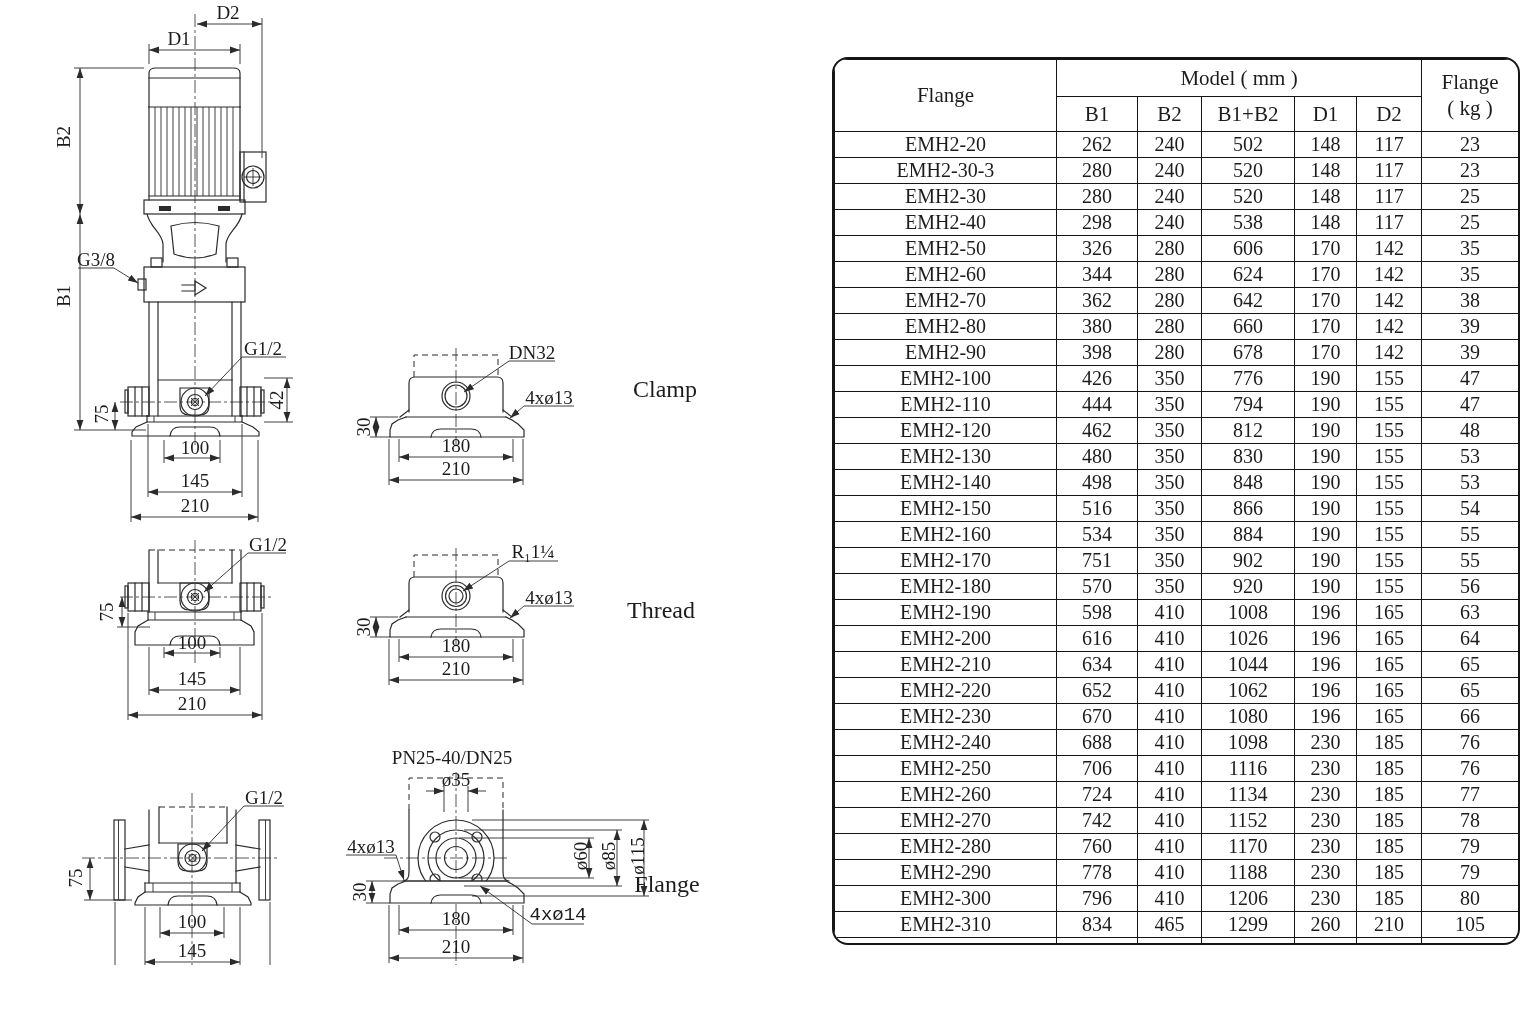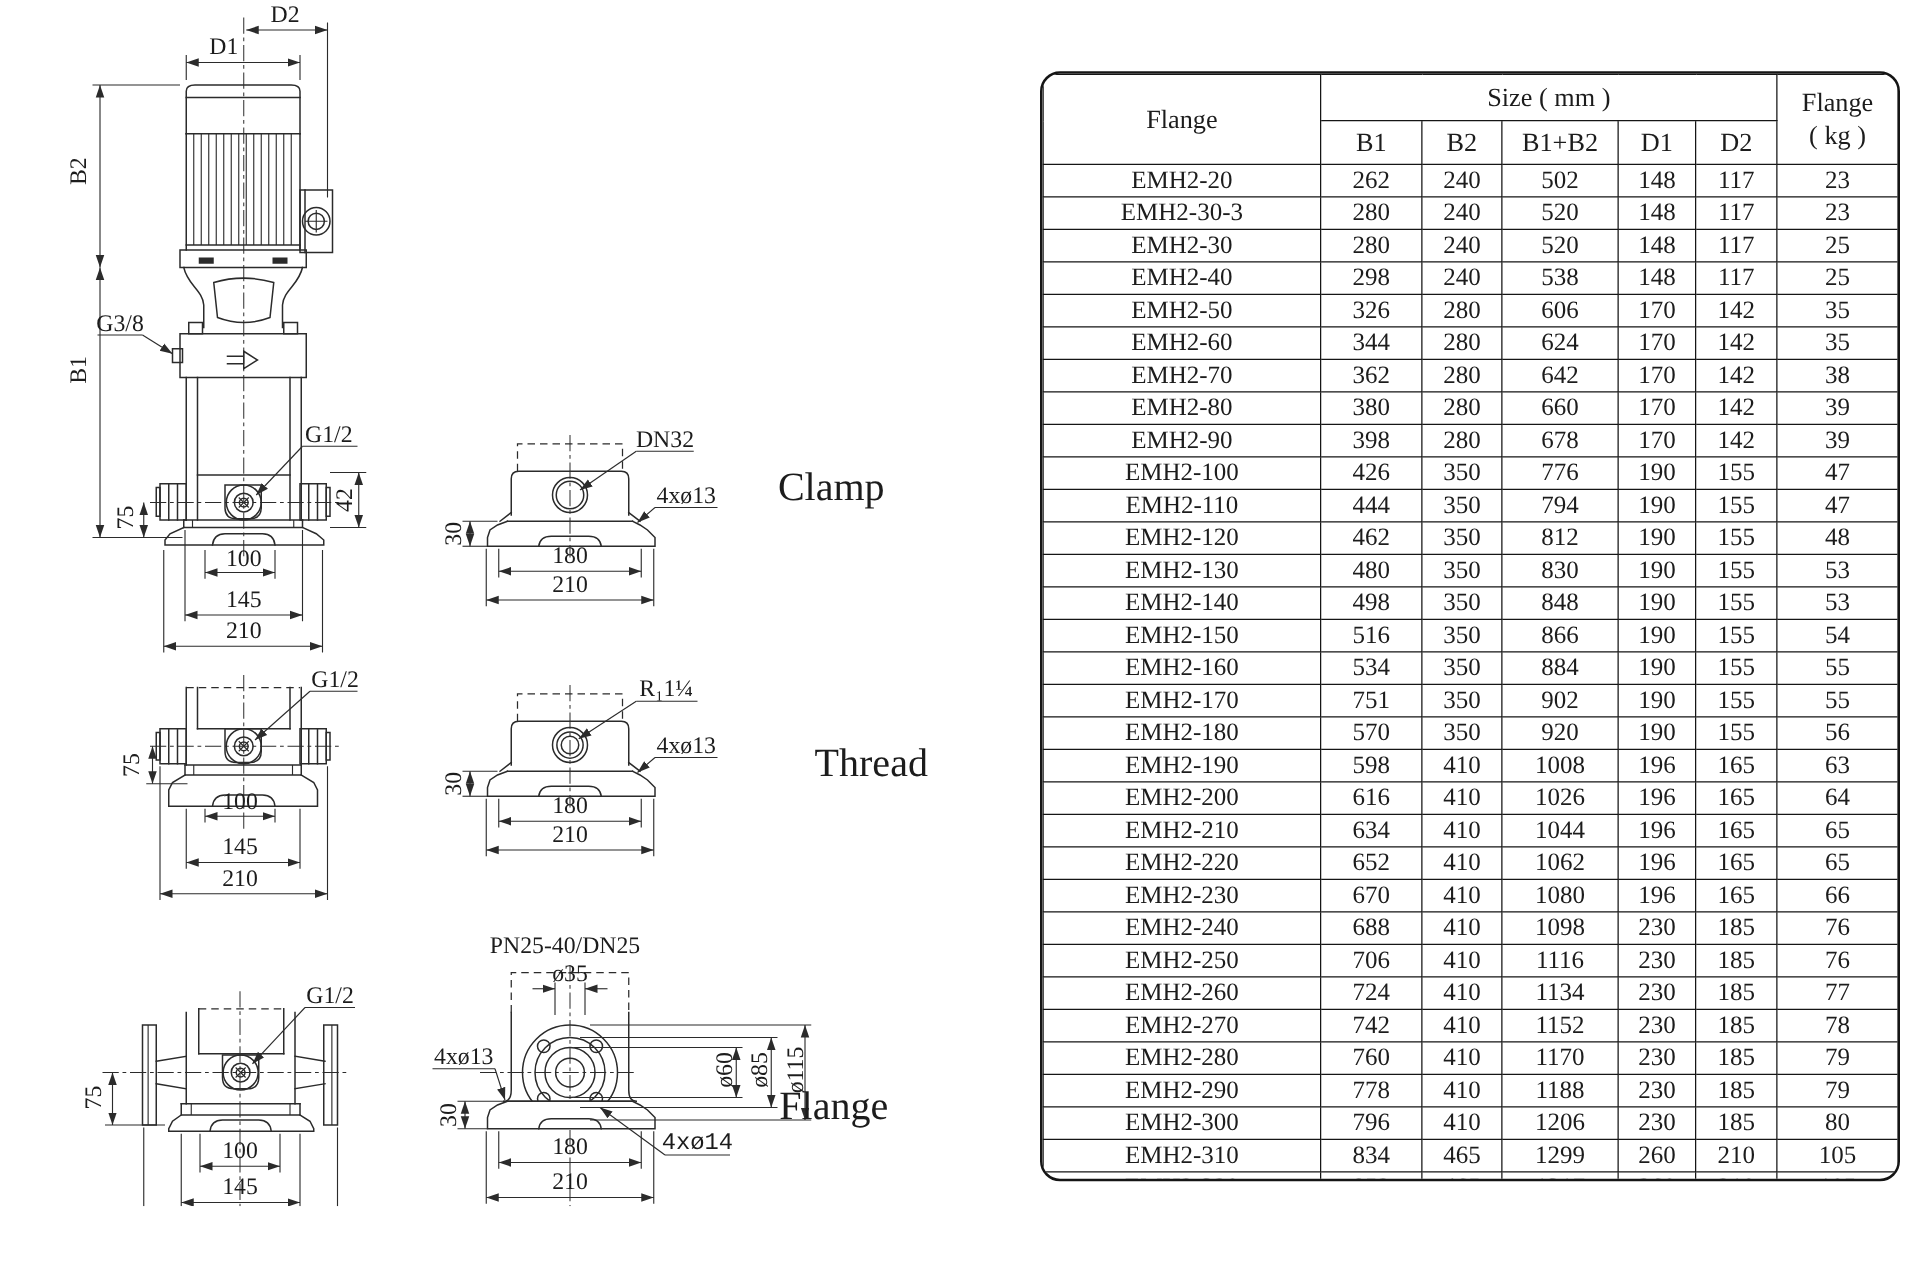--- a/index.html
+++ b/index.html
@@ -1,21 +1,21 @@
 <!DOCTYPE html>
 <html><head>
 <meta charset="utf-8">
 <style>
   html,body{margin:0;padding:0;background:#fff;}
   .page{position:relative;width:1525px;height:965px;background:#ffffff;overflow:hidden;
         font-family:"Liberation Serif","DejaVu Serif",serif;color:#1c1c1c;margin-left:32px;}
   .lbl{position:absolute;font-size:19px;line-height:1;white-space:nowrap;
        transform:translate(-50%,-50%);}
   .lbl.rot{transform:translate(-50%,-50%) rotate(-90deg);}
-  .lbl.big{font-size:32px;}
+  .lbl.big{font-size:24px;}
   svg .s{stroke:#2b2b2b;stroke-width:1.2;fill:none;stroke-linecap:square;}
   svg .sf{stroke:#2b2b2b;stroke-width:1.2;fill:#ffffff;}
   svg .thin{stroke:#2b2b2b;stroke-width:0.9;fill:none;}
   svg .dim{stroke:#2b2b2b;stroke-width:0.9;fill:none;}
   svg .cl{stroke:#2b2b2b;stroke-width:0.8;stroke-dasharray:13 3 3 3;fill:none;}
   svg .hid{stroke:#2b2b2b;stroke-width:1;stroke-dasharray:6 4;fill:none;}
   .table-wrap{position:absolute;left:800px;top:57px;width:684px;height:884px;
               border:2.5px solid #151515;border-radius:16px;overflow:hidden;background:#fff;}
   .table-wrap table{width:100%;height:100%;border-collapse:collapse;table-layout:fixed;
         font-size:20px;font-family:"Liberation Serif","DejaVu Serif",serif;}
@@ -323,21 +323,21 @@
   <span class="lbl rot" style="left:331px;top:427px;">30</span>
   <span class="lbl" style="left:424px;top:445px;">180</span>
   <span class="lbl" style="left:424px;top:468px;">210</span>
   <span class="lbl big" style="left:633px;top:389px;">Clamp</span>
 
   <span class="lbl" style="left:501px;top:551px;">R₁1¼</span>
   <span class="lbl" style="left:517px;top:597px;">4xø13</span>
   <span class="lbl rot" style="left:331px;top:627px;">30</span>
   <span class="lbl" style="left:424px;top:645px;">180</span>
   <span class="lbl" style="left:424px;top:668px;">210</span>
-  <span class="lbl big" style="left:665px;top:610px;">Thread</span>
+  <span class="lbl big" style="left:629px;top:610px;">Thread</span>
 
   <span class="lbl" style="left:420px;top:757px;">PN25-40/DN25</span>
   <span class="lbl" style="left:424px;top:779px;">ø35</span>
   <span class="lbl rot" style="left:548px;top:856px;">ø60</span>
   <span class="lbl rot" style="left:576px;top:856px;">ø85</span>
   <span class="lbl rot" style="left:605px;top:856px;">ø115</span>
   <span class="lbl" style="left:339px;top:846px;">4xø13</span>
   <span class="lbl" style="left:526px;top:915px;font-family:Liberation Mono, monospace;">4xø14</span>
   <span class="lbl rot" style="left:327px;top:892px;">30</span>
   <span class="lbl" style="left:424px;top:918px;">180</span>
@@ -351,21 +351,21 @@
           <col style="width:81px">
           <col style="width:64px">
         <col style="width:93px">
           <col style="width:62px">
           <col style="width:65px">
           <col style="width:97px">
       </colgroup>
       <thead>
         <tr>
           <th rowspan="2">Flange</th>
-          <th colspan="5">Size ( mm )</th>
+          <th colspan="5">Model ( mm )</th>
           <th rowspan="2" class="weight-cell">
             <span>Flange</span>
             <span>( kg )</span>
           </th>
         </tr>
         <tr>
           <th>B1</th>
           <th>B2</th>
           <th>B1+B2</th>
           <th>D1</th>

